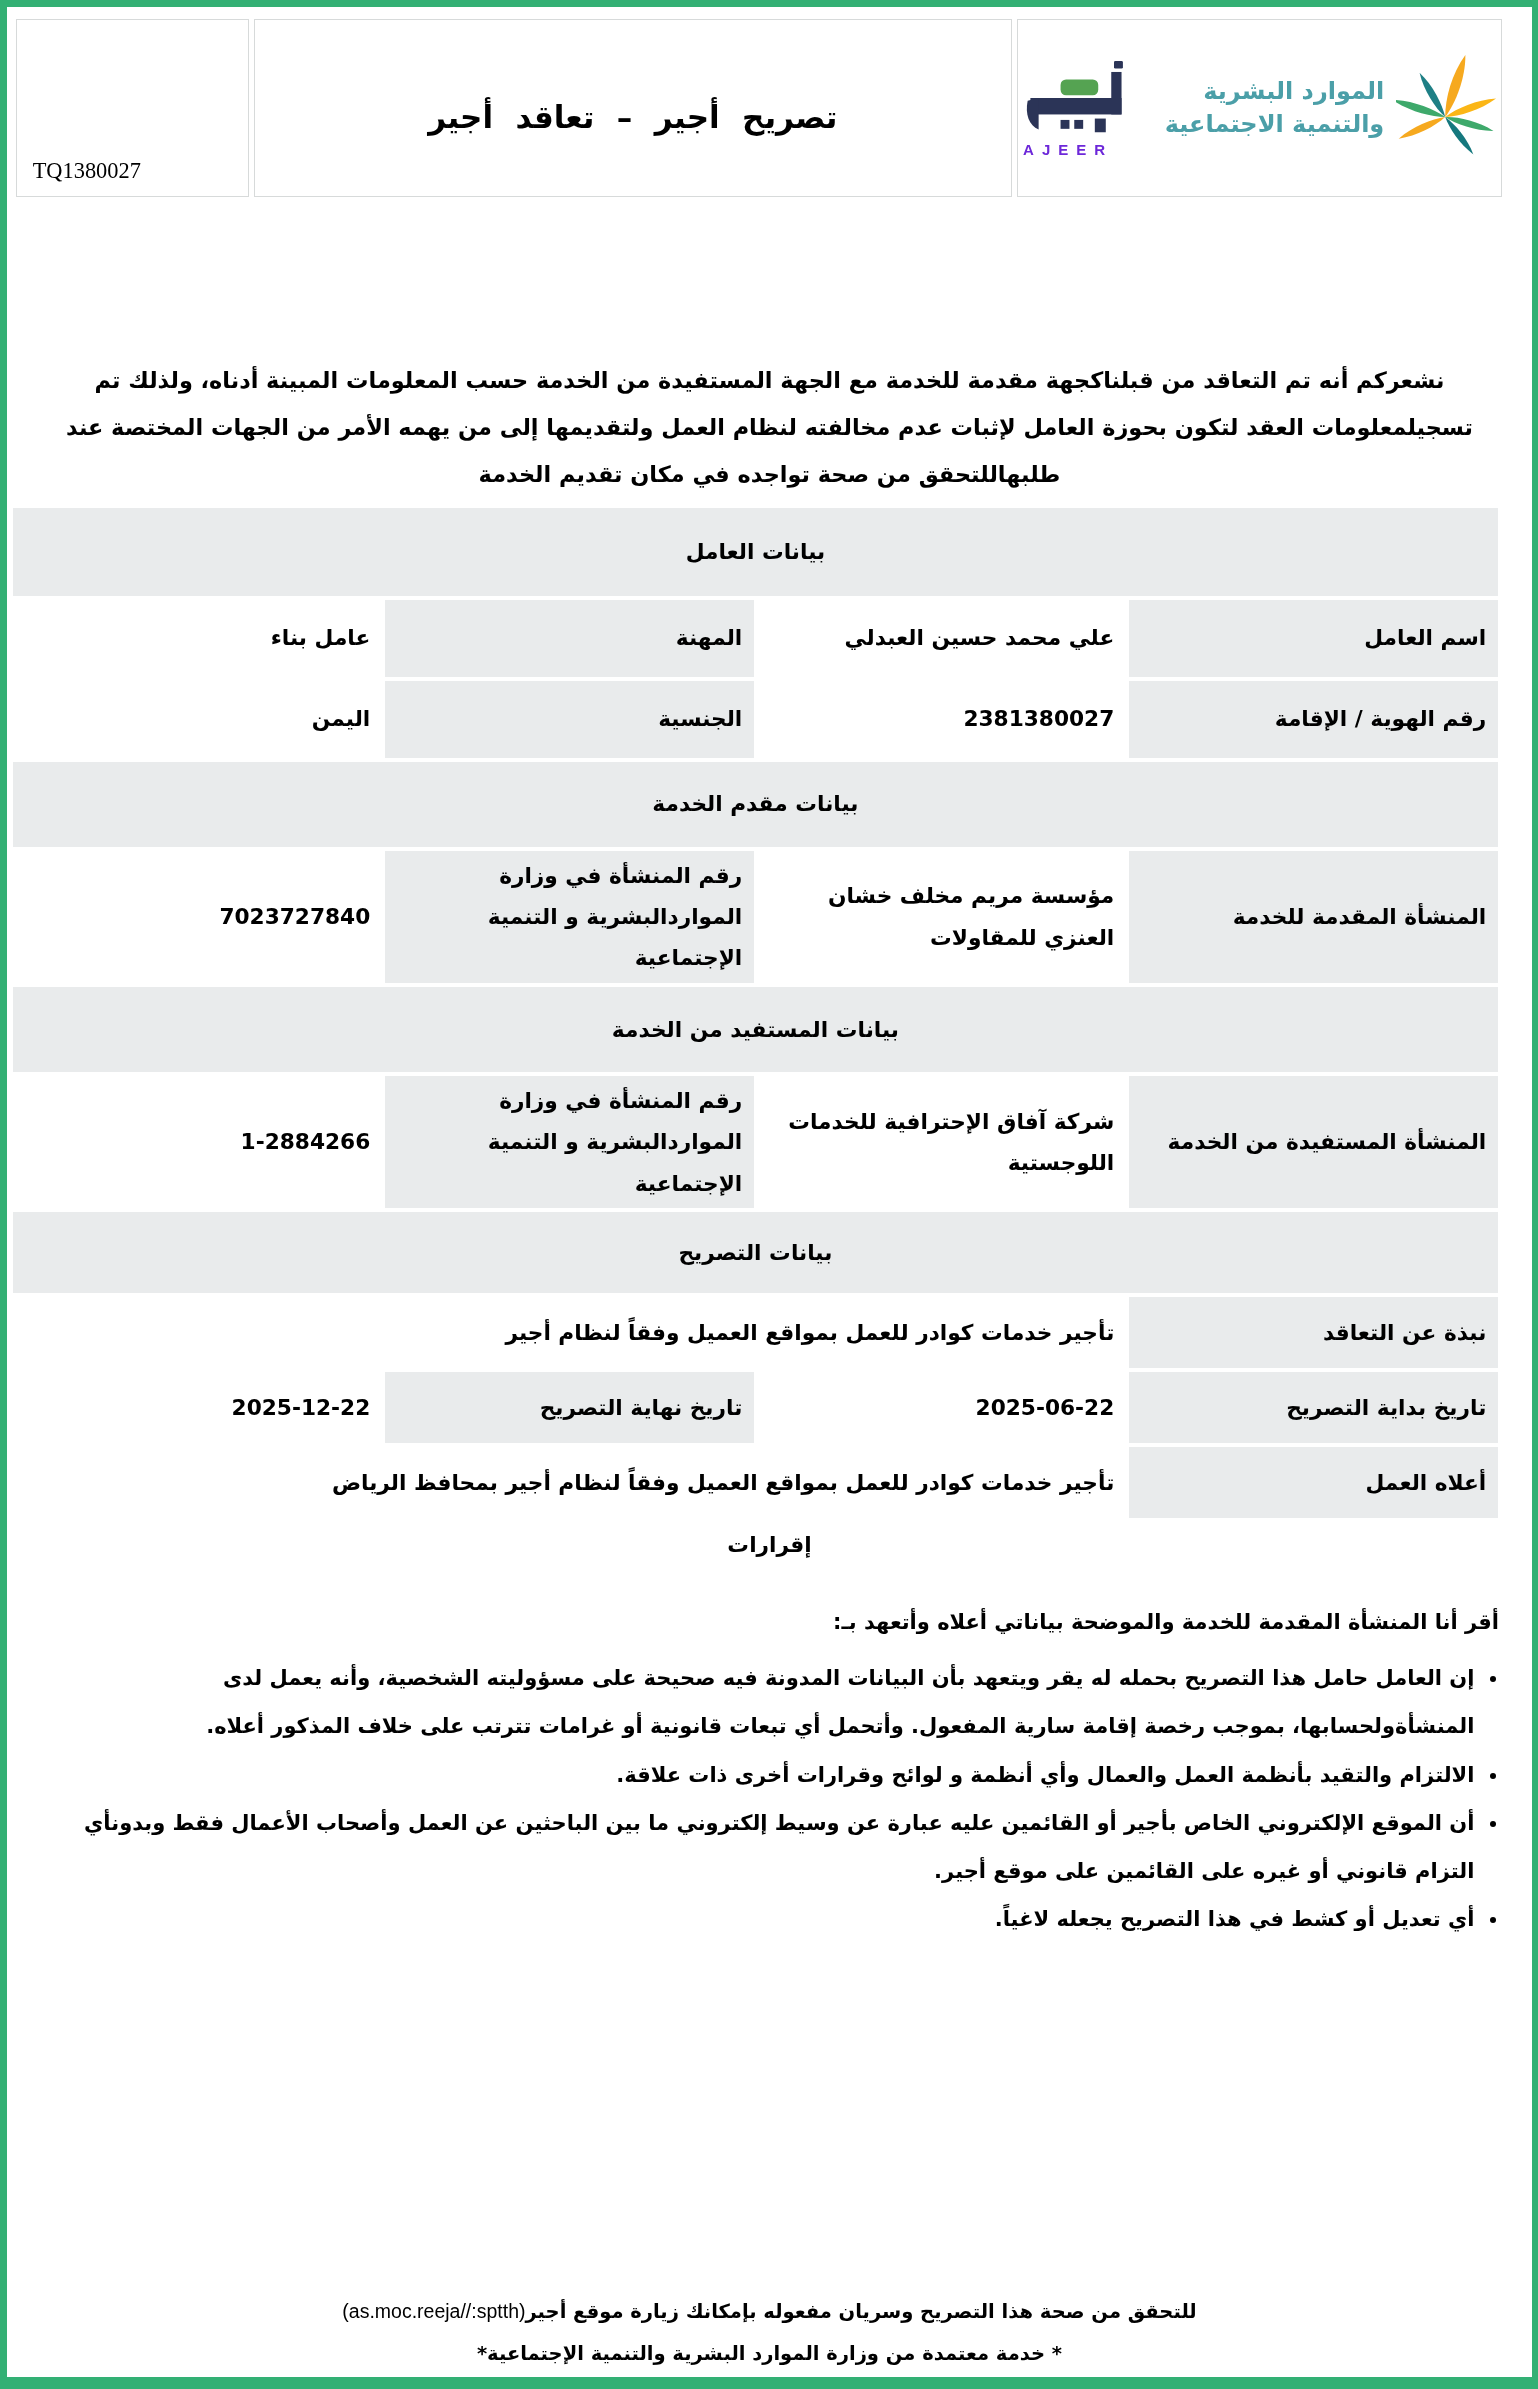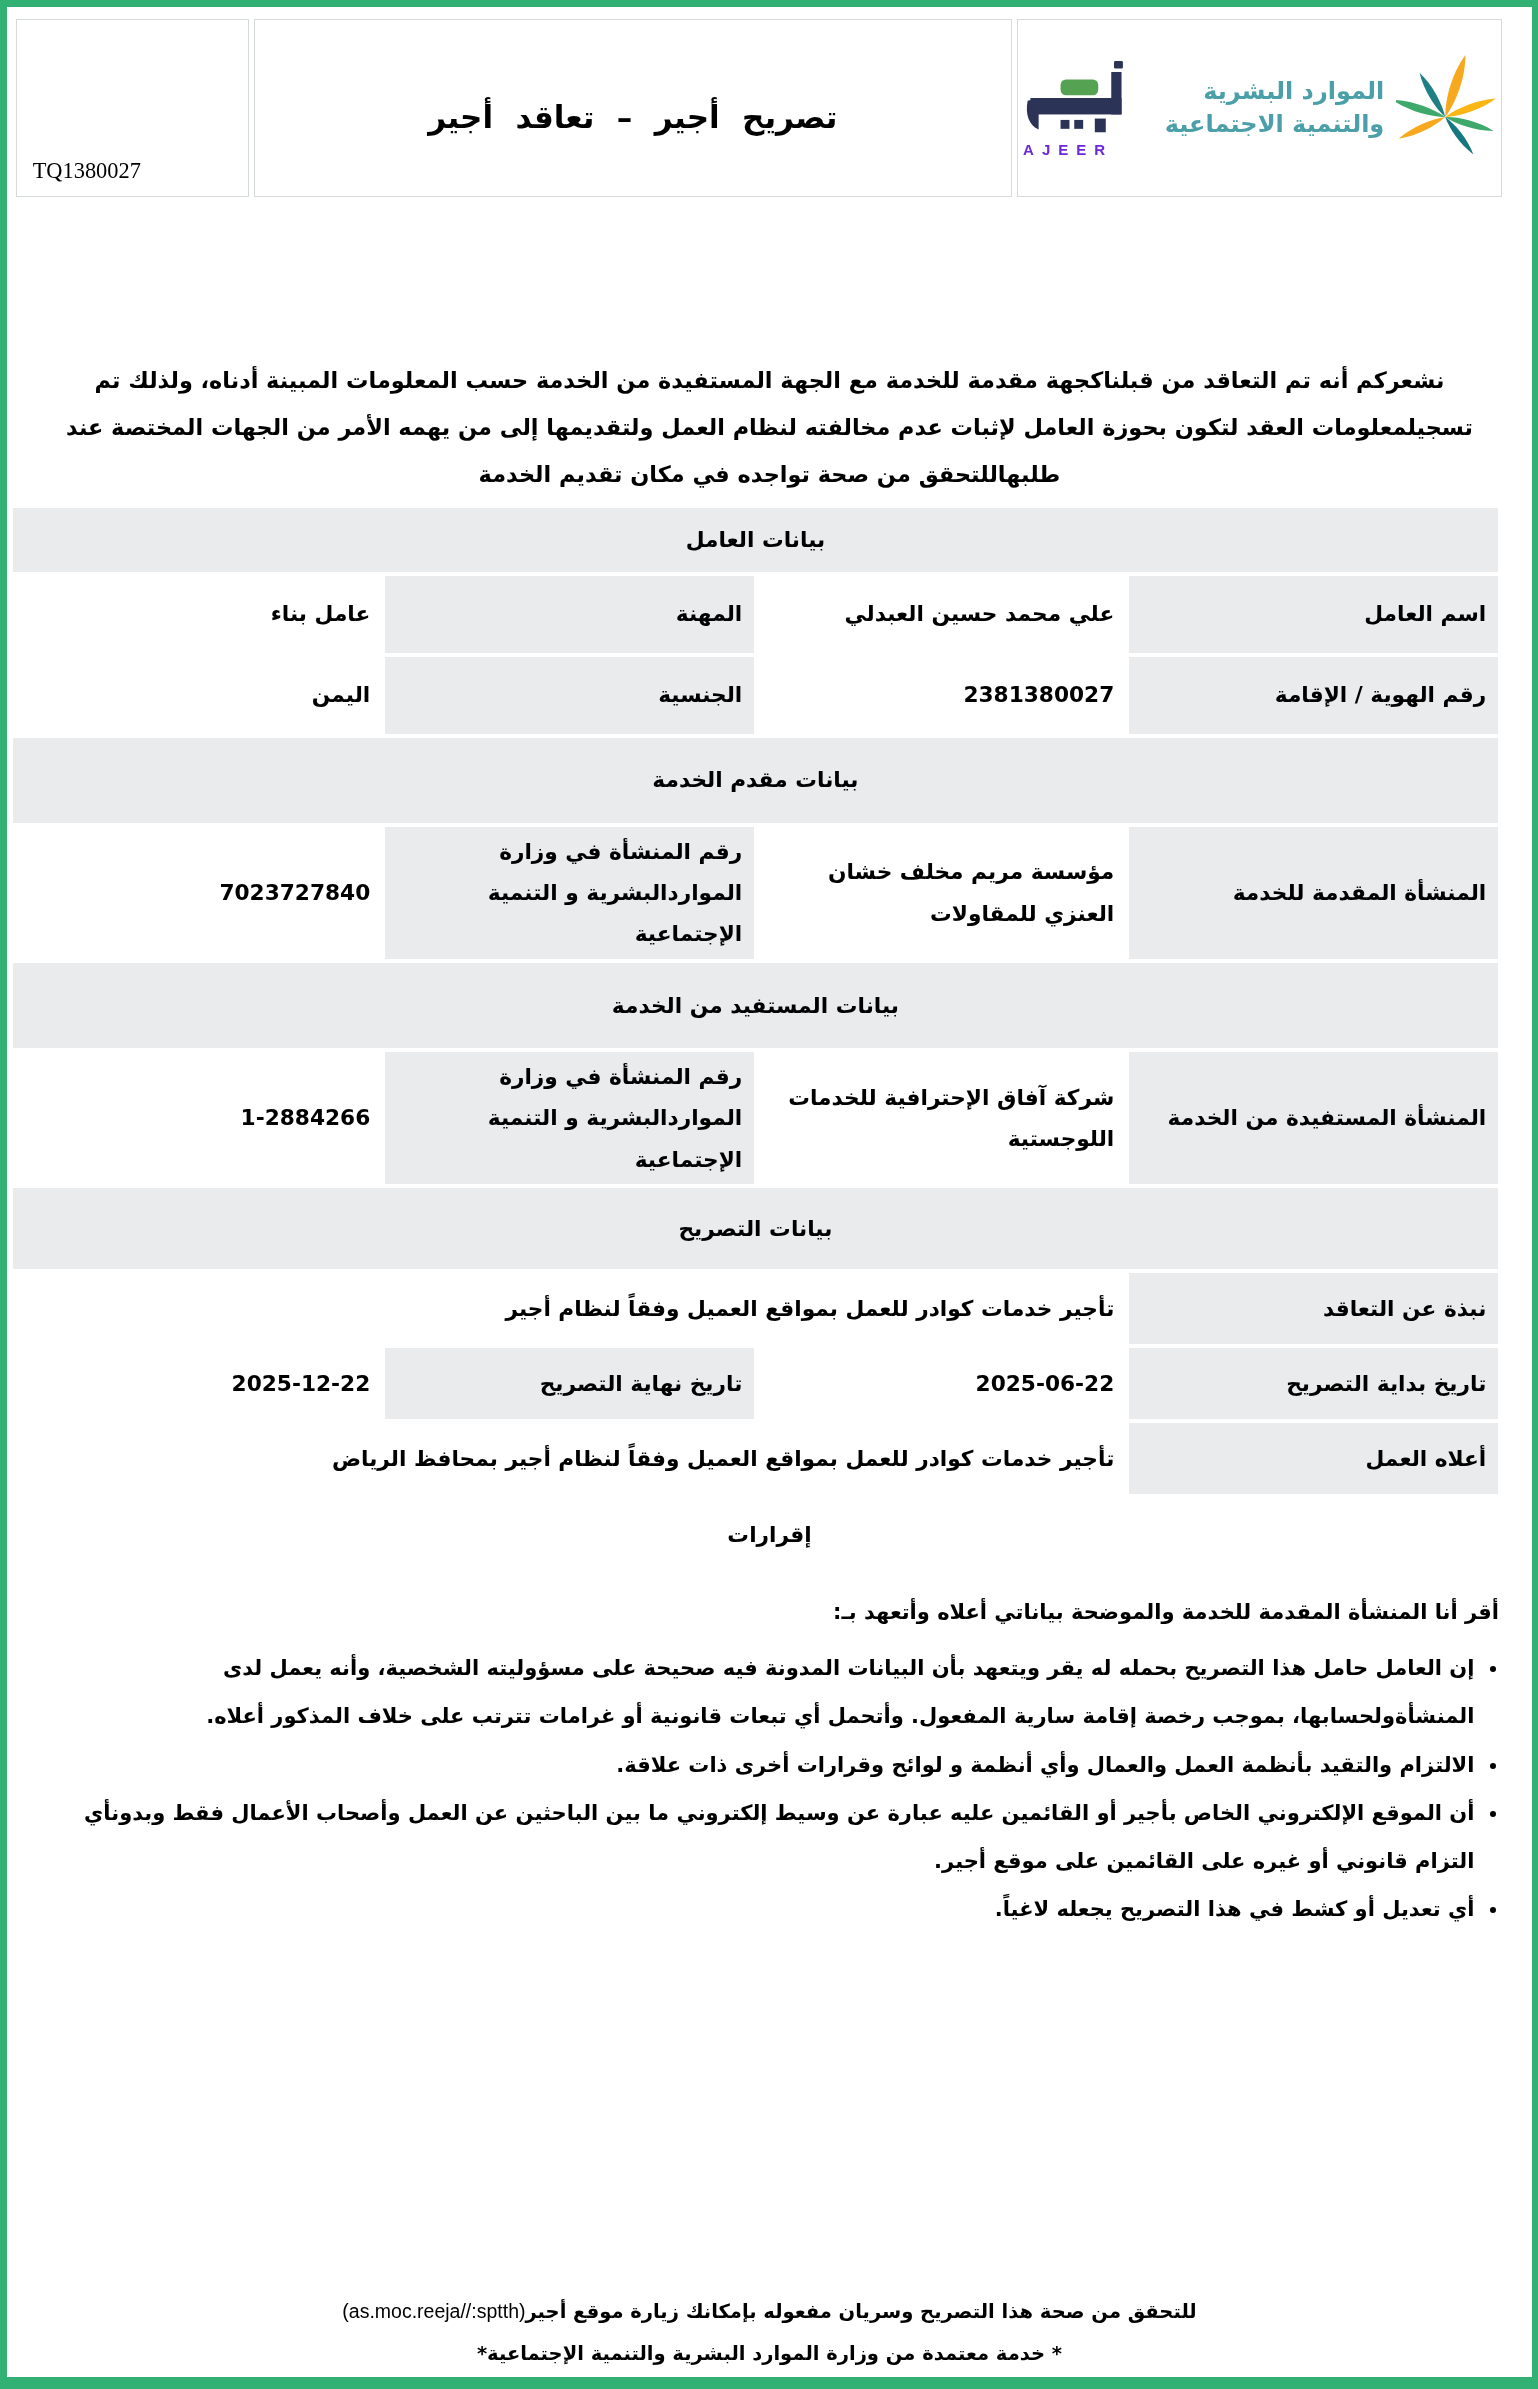--- a/index.html
+++ b/index.html
@@ -44,31 +44,31 @@
 
   
   table.permit {
     direction:rtl; table-layout:fixed; border-collapse:separate;
     border-spacing:3.6px 4.3px; width:1491px; margin:5.8px 2.9px 0 2.9px;
   }
   table.permit td {
     font-size:21.7px; font-weight:bold; vertical-align:middle;
     line-height:1.9; padding:4.3px 11.6px;
   }
-  td.sec { background:#e9ebec; text-align:center; height:64px; }
+  td.sec { background:#e9ebec; text-align:center; height:88px; }
   td.lbl { background:#e9ebec; text-align:right; padding-left:2.9px; }
   td.val { background:#ffffff; text-align:right; padding-left:21.7px; }
   tr.rw td { height:77px; }
   tr.rp td { height:105px; }
   tr.sec2 td { height:85px; }
   tr.sec3 td { height:81px; }
   tr.rq td { height:71px; }
 
   
-  .decl { direction:rtl; margin:24px 33px 0 33px; font-size:21px; font-weight:bold; }
+  .decl { direction:rtl; margin:10px 33px 0 33px; font-size:21px; font-weight:bold; }
   .decl-heading { text-align:center; font-size:21.7px; margin-bottom:42px; }
   .decl-intro { margin:0; line-height:2.2; text-align:right; }
   .decl ul { margin:8.7px 0 0 0; padding:0 21.7px 0 0; }
   .decl li { line-height:2.3; text-align:right; padding-right:2.9px; }
 
   
   .footer {
     position:absolute; bottom:11.6px; left:0; right:0;
     text-align:center; font-size:19.5px; font-weight:bold;
   }

